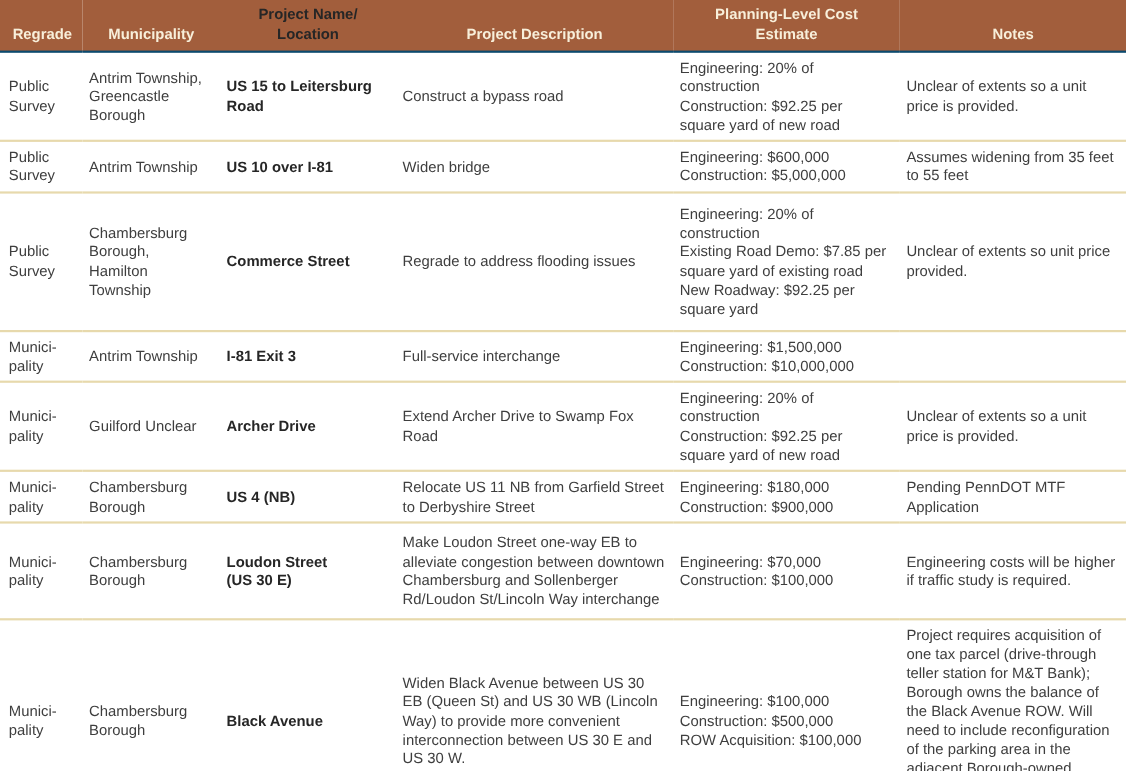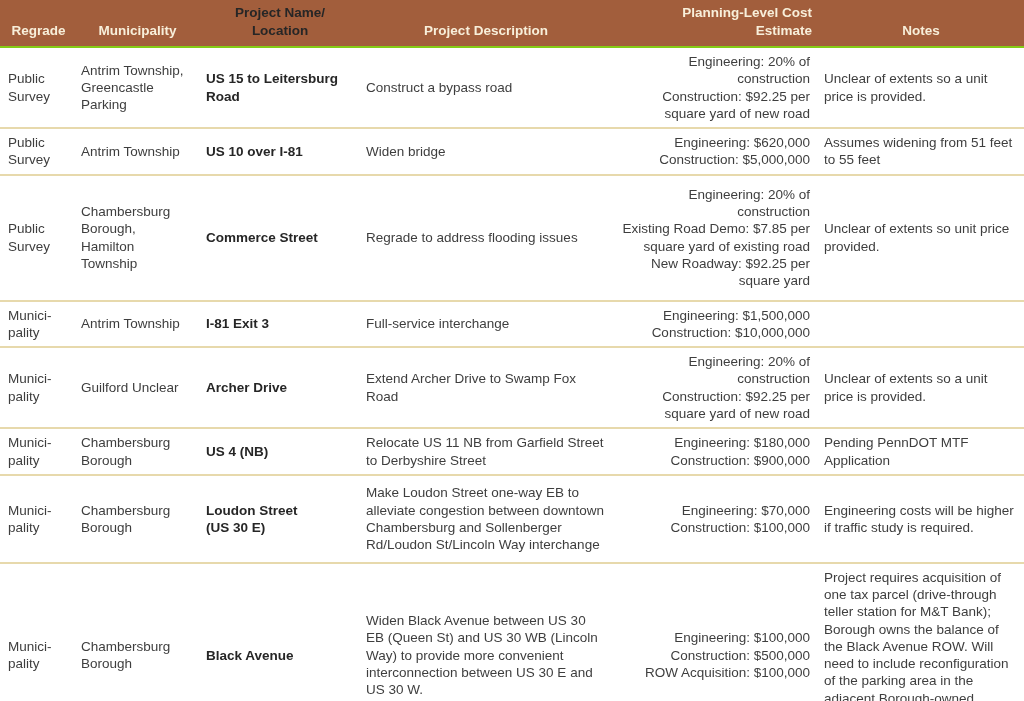--- a/index.html
+++ b/index.html
@@ -19,21 +19,21 @@
   thead th {
     background: #A25E3C;
     color: #F8EFDA;
     font-size: 13.5px;
     font-weight: bold;
     text-align: center;
     vertical-align: bottom;
     padding: 4px 6px 7px 6px;
     height: 44px;
     white-space: pre-line;
-    border-bottom: 2px solid #84cc16;
+    border-bottom: 2px solid #0c4a6e;
     line-height: 1.3;
   }
   tbody td {
     font-size: 13.5px;
     color: #3E3E3E;
     vertical-align: middle;
     text-align: left;
     padding: 5px 8px 5px 6px;
     border-bottom: 2px solid #E7D9AC;
     line-height: 1.28;
@@ -44,21 +44,21 @@
   tbody tr:nth-child(3) { height: 126px; }
   tbody tr:nth-child(4) { height: 36px; }
   tbody tr:nth-child(5) { height: 72px; }
   tbody tr:nth-child(6) { height: 44px; }
   tbody tr:nth-child(7) { height: 88px; }
   tbody tr:nth-child(8) { height: 173px; }
   .col-source       { width: 75px;  padding-left: 8px; }
   .col-municipality { width: 125px; }
   .col-project_name { width: 160px; font-weight: bold; color: #262626; }
   .col-description  { width: 252px; }
-  .col-cost         { width: 206px; text-align: right; }
+  .col-cost         { width: 206px; }
   .col-notes        { width: 206px; }
   .cost-line { white-space: normal; }
 </style>
 </head>
 <body>
 
 <table class="cost-table">
   <thead>
     <tr>
       <th class="col-source">Regrade</th>
@@ -67,33 +67,33 @@
 Location</th>
       <th class="col-description">Project Description</th>
       <th class="col-cost">Planning-Level Cost
 Estimate</th>
       <th class="col-notes">Notes</th>
     </tr>
   </thead>
   <tbody>
       <tr>
         <td class="col-source">Public Survey</td>
-        <td class="col-municipality">Antrim Township, Greencastle Parking</td>
+        <td class="col-municipality">Antrim Township, Greencastle Borough</td>
         <td class="col-project_name">US 15 to Leitersburg Road</td>
         <td class="col-description">Construct a bypass road</td>
         <td class="col-cost"><div class="cost-line">Engineering: 20% of construction</div><div class="cost-line">Construction: $92.25 per square yard of new road</div></td>
         <td class="col-notes">Unclear of extents so a unit price is provided.</td>
       </tr>
       <tr>
         <td class="col-source">Public Survey</td>
         <td class="col-municipality">Antrim Township</td>
         <td class="col-project_name">US 10 over I-81</td>
         <td class="col-description">Widen bridge</td>
-        <td class="col-cost"><div class="cost-line">Engineering: $620,000</div><div class="cost-line">Construction: $5,000,000</div></td>
-        <td class="col-notes">Assumes widening from 51 feet to 55 feet</td>
+        <td class="col-cost"><div class="cost-line">Engineering: $600,000</div><div class="cost-line">Construction: $5,000,000</div></td>
+        <td class="col-notes">Assumes widening from 35 feet to 55 feet</td>
       </tr>
       <tr>
         <td class="col-source">Public Survey</td>
         <td class="col-municipality">Chambersburg Borough, Hamilton Township</td>
         <td class="col-project_name">Commerce Street</td>
         <td class="col-description">Regrade to address flooding issues</td>
         <td class="col-cost"><div class="cost-line">Engineering: 20% of construction</div><div class="cost-line">Existing Road Demo: $7.85 per square yard of existing road</div><div class="cost-line">New Roadway: $92.25 per square yard</div></td>
         <td class="col-notes">Unclear of extents so unit price provided.</td>
       </tr>
       <tr>

